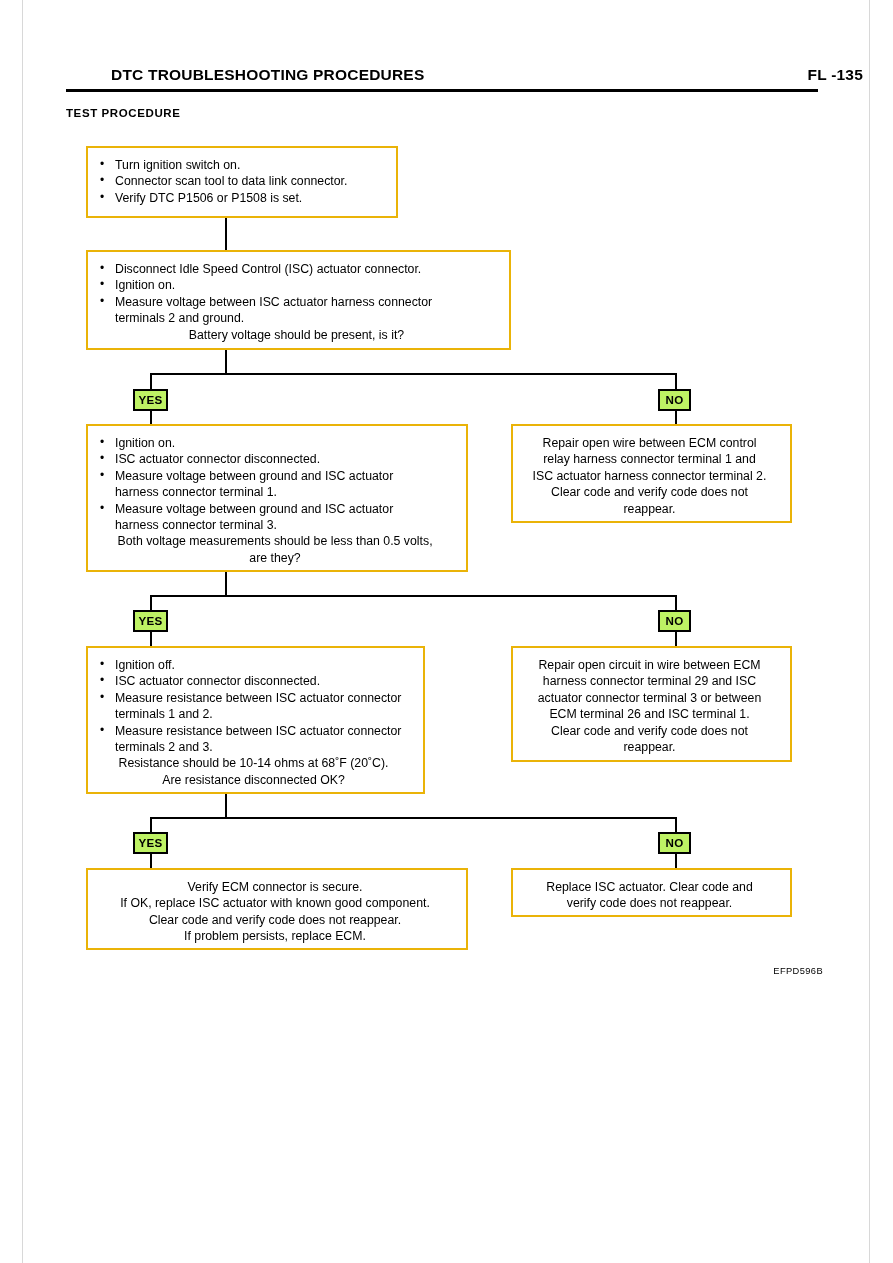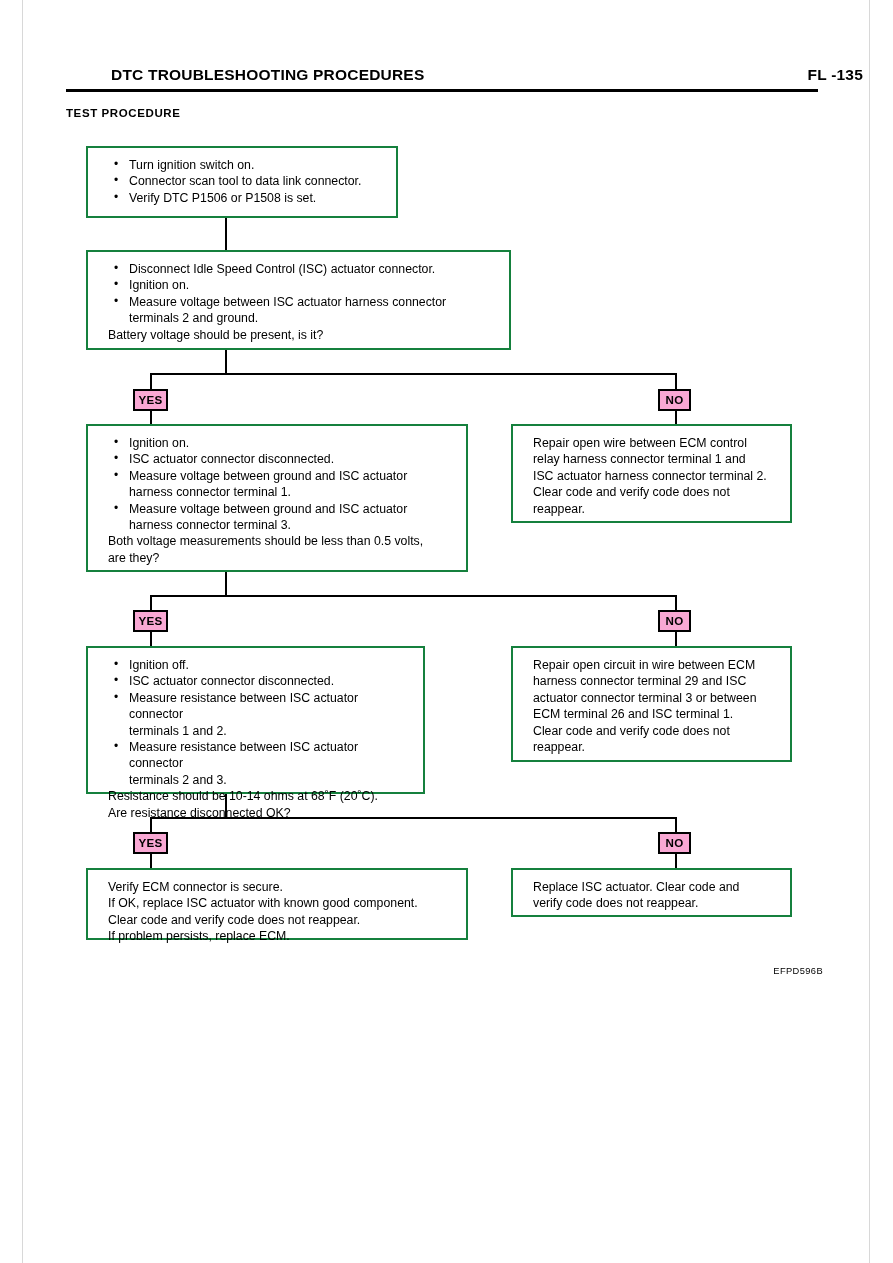--- a/index.html
+++ b/index.html
@@ -78,29 +78,30 @@
     top: 107px;
     font-size: 11.5px;
     font-weight: bold;
     letter-spacing: 0.6px;
     white-space: nowrap;
   }
 
   
   .fc-box {
     position: absolute;
-    border: 2px solid #15803d;
+    border: 2px solid #eab308;
     background: #ffffff;
     font-size: 12.3px;
     line-height: 16.4px;
-    padding: 9px 10px 8px 20px;
+    padding: 9px 10px 8px 6px;
     z-index: 3;
   }
   .fc-box .line {
     white-space: nowrap;
+    text-align: center;
   }
   .fc-box ul {
     margin: 0;
     padding: 0;
     list-style: none;
   }
   .fc-box li {
     position: relative;
     padding-left: 21px;
     margin: 0;
@@ -113,21 +114,21 @@
     font-size: 12px;
   }
   .fc-box li .cont {
     display: block;
   }
 
   
   .chip {
     position: absolute;
     border: 2px solid #000000;
-    background: #f9a8d4;
+    background: #bef264;
     font-size: 11.6px;
     font-weight: bold;
     letter-spacing: 0.3px;
     text-align: center;
     line-height: 18px;
     height: 22px;
     z-index: 5;
   }
 
   
@@ -284,21 +285,21 @@
     <div class="line">harness connector terminal 29 and ISC</div>
     <div class="line">actuator connector terminal 3 or between</div>
     <div class="line">ECM terminal 26 and ISC terminal 1.</div>
     <div class="line">Clear code and verify code does not</div>
     <div class="line">reappear.</div>
   </div>
 
   <div class="chip" style="left:133px; top:832px; width:35px;">YES</div>
   <div class="chip" style="left:658px; top:832px; width:33px;">NO</div>
 
-  <div class="fc-box" id="box-step5" style="left:86px; top:868px; width:382px; height:72px;">
+  <div class="fc-box" id="box-step5" style="left:86px; top:868px; width:382px; height:82px;">
     <div class="line">Verify ECM connector is secure.</div>
     <div class="line">If OK, replace ISC actuator with known good component.</div>
     <div class="line">Clear code and verify code does not reappear.</div>
     <div class="line">If problem persists, replace ECM.</div>
   </div>
 
   <div class="fc-box" id="box-repair3" style="left:511px; top:868px; width:281px; height:49px;">
     <div class="line">Replace ISC actuator. Clear code and</div>
     <div class="line">verify code does not reappear.</div>
   </div>

